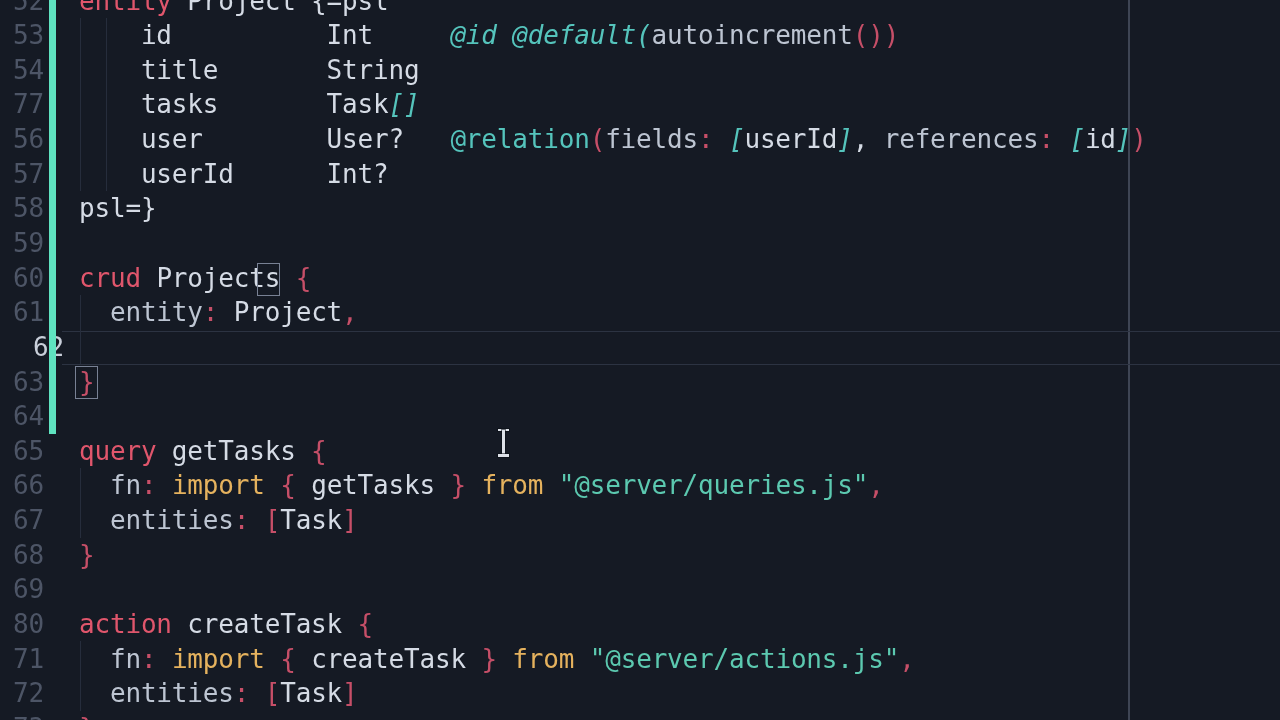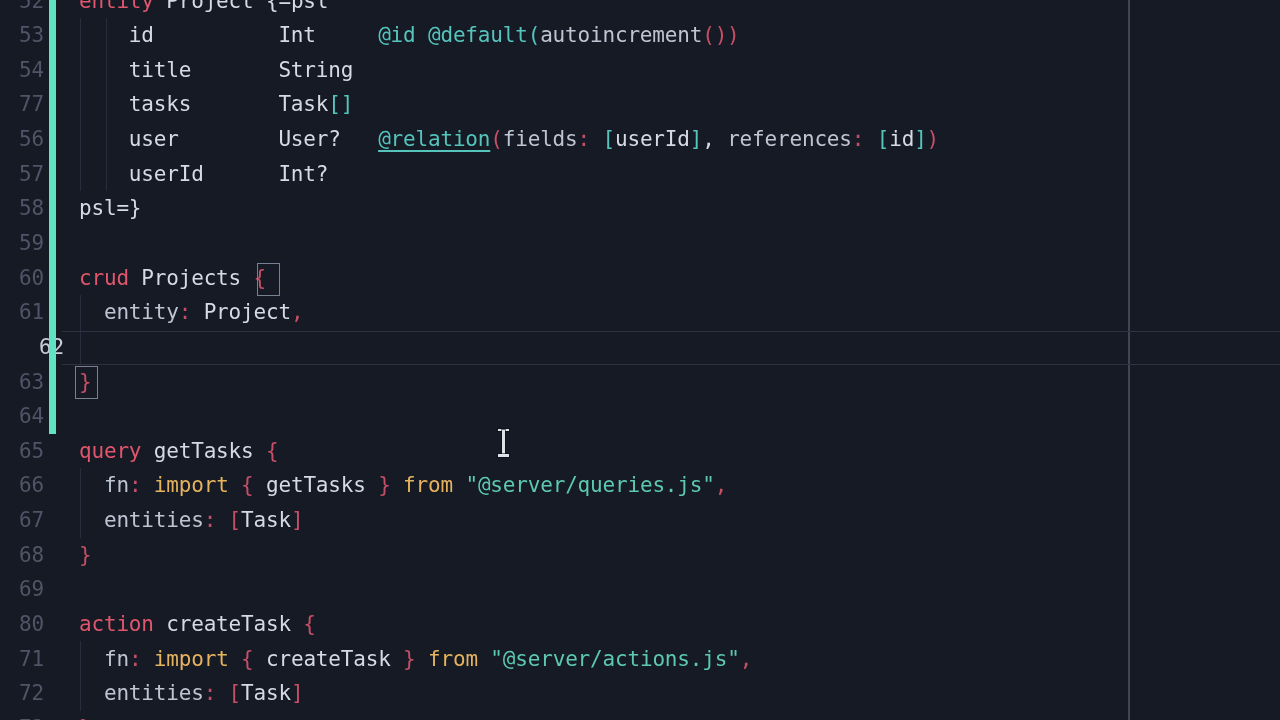--- a/index.html
+++ b/index.html
@@ -2,39 +2,39 @@
 <html><head>
 <meta charset="utf-8">
 <style>
   html,body{margin:0;padding:0;background:#0b0e14;}
   #editor{
     position:relative;
     width:1280px;height:720px;
     overflow:hidden;
     background:var(--background);
     font-family:"DejaVu Sans Mono","Liberation Mono",monospace;
-    font-size:21px;
+    font-size:26px;
     letter-spacing:-0.18px;
     cursor:default;
   }
   #rows{position:absolute;left:0;top:-16.5px;width:1280px;z-index:3;}
   .row{position:relative;height:34.65px;line-height:34.65px;white-space:pre;}
   .num{
     position:absolute;left:0;top:0;width:44px;
     text-align:right;color:var(--gutterFg);
     letter-spacing:-0.18px;
   }
   .num.active{color:var(--gutterActiveFg);margin-left:20px;}
   .code{position:absolute;left:79px;top:0;white-space:pre;}
   .tok-k{color:var(--keyword);}
   .tok-p{color:var(--punct);}
   .tok-f{color:var(--fg);}
   .tok-d{color:var(--dim);text-align:right;}
-  .tok-t{color:var(--decorator);}
-  .tok-tu{color:var(--decorator);text-decoration:underline;text-underline-offset:4px;text-decoration-thickness:1.5px;}
+  .tok-t{color:var(--decorator);font-style:italic;}
+  .tok-tu{color:var(--decorator);text-underline-offset:4px;text-decoration-thickness:1.5px;}
   .tok-s{color:var(--string);}
   .tok-g{color:var(--gold);font-weight:normal;}
 
   
   #change-bar{position:absolute;left:49px;top:0;width:7px;height:434px;background:var(--changeBar);z-index:4;}
 
   
   #ruler{position:absolute;left:1128px;top:0;width:2px;height:720px;background:var(--ruler);z-index:1;}
 
   

